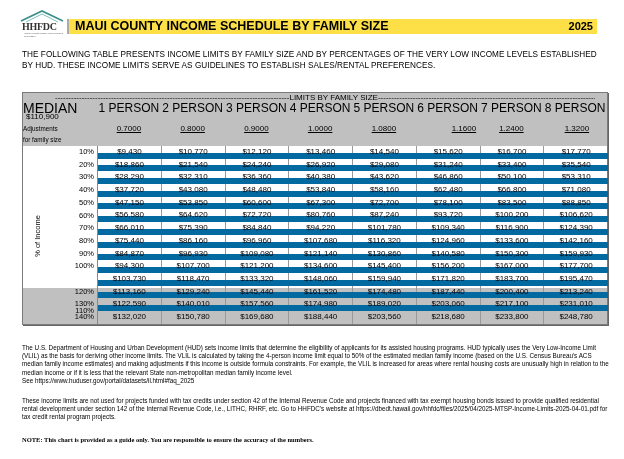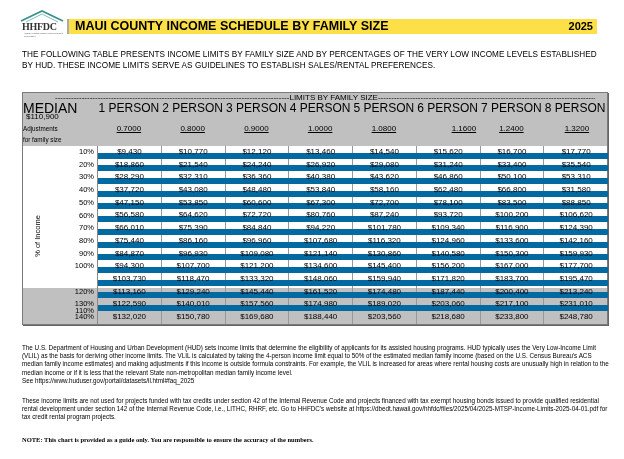--- a/index.html
+++ b/index.html
@@ -140,21 +140,21 @@
         <div class="gcell">$53,310</div>
       </div>
       <div class="grow">
         <div class="gcell">$37,720</div>
         <div class="gcell">$43,080</div>
         <div class="gcell">$48,480</div>
         <div class="gcell">$53,840</div>
         <div class="gcell">$58,160</div>
         <div class="gcell">$62,480</div>
         <div class="gcell">$66,800</div>
-        <div class="gcell">$31,580</div>
+        <div class="gcell">$71,080</div>
       </div>
       <div class="grow">
         <div class="gcell">$47,150</div>
         <div class="gcell">$53,850</div>
         <div class="gcell">$60,600</div>
         <div class="gcell">$67,300</div>
         <div class="gcell">$72,700</div>
         <div class="gcell">$78,100</div>
         <div class="gcell">$83,500</div>
         <div class="gcell">$88,850</div>

